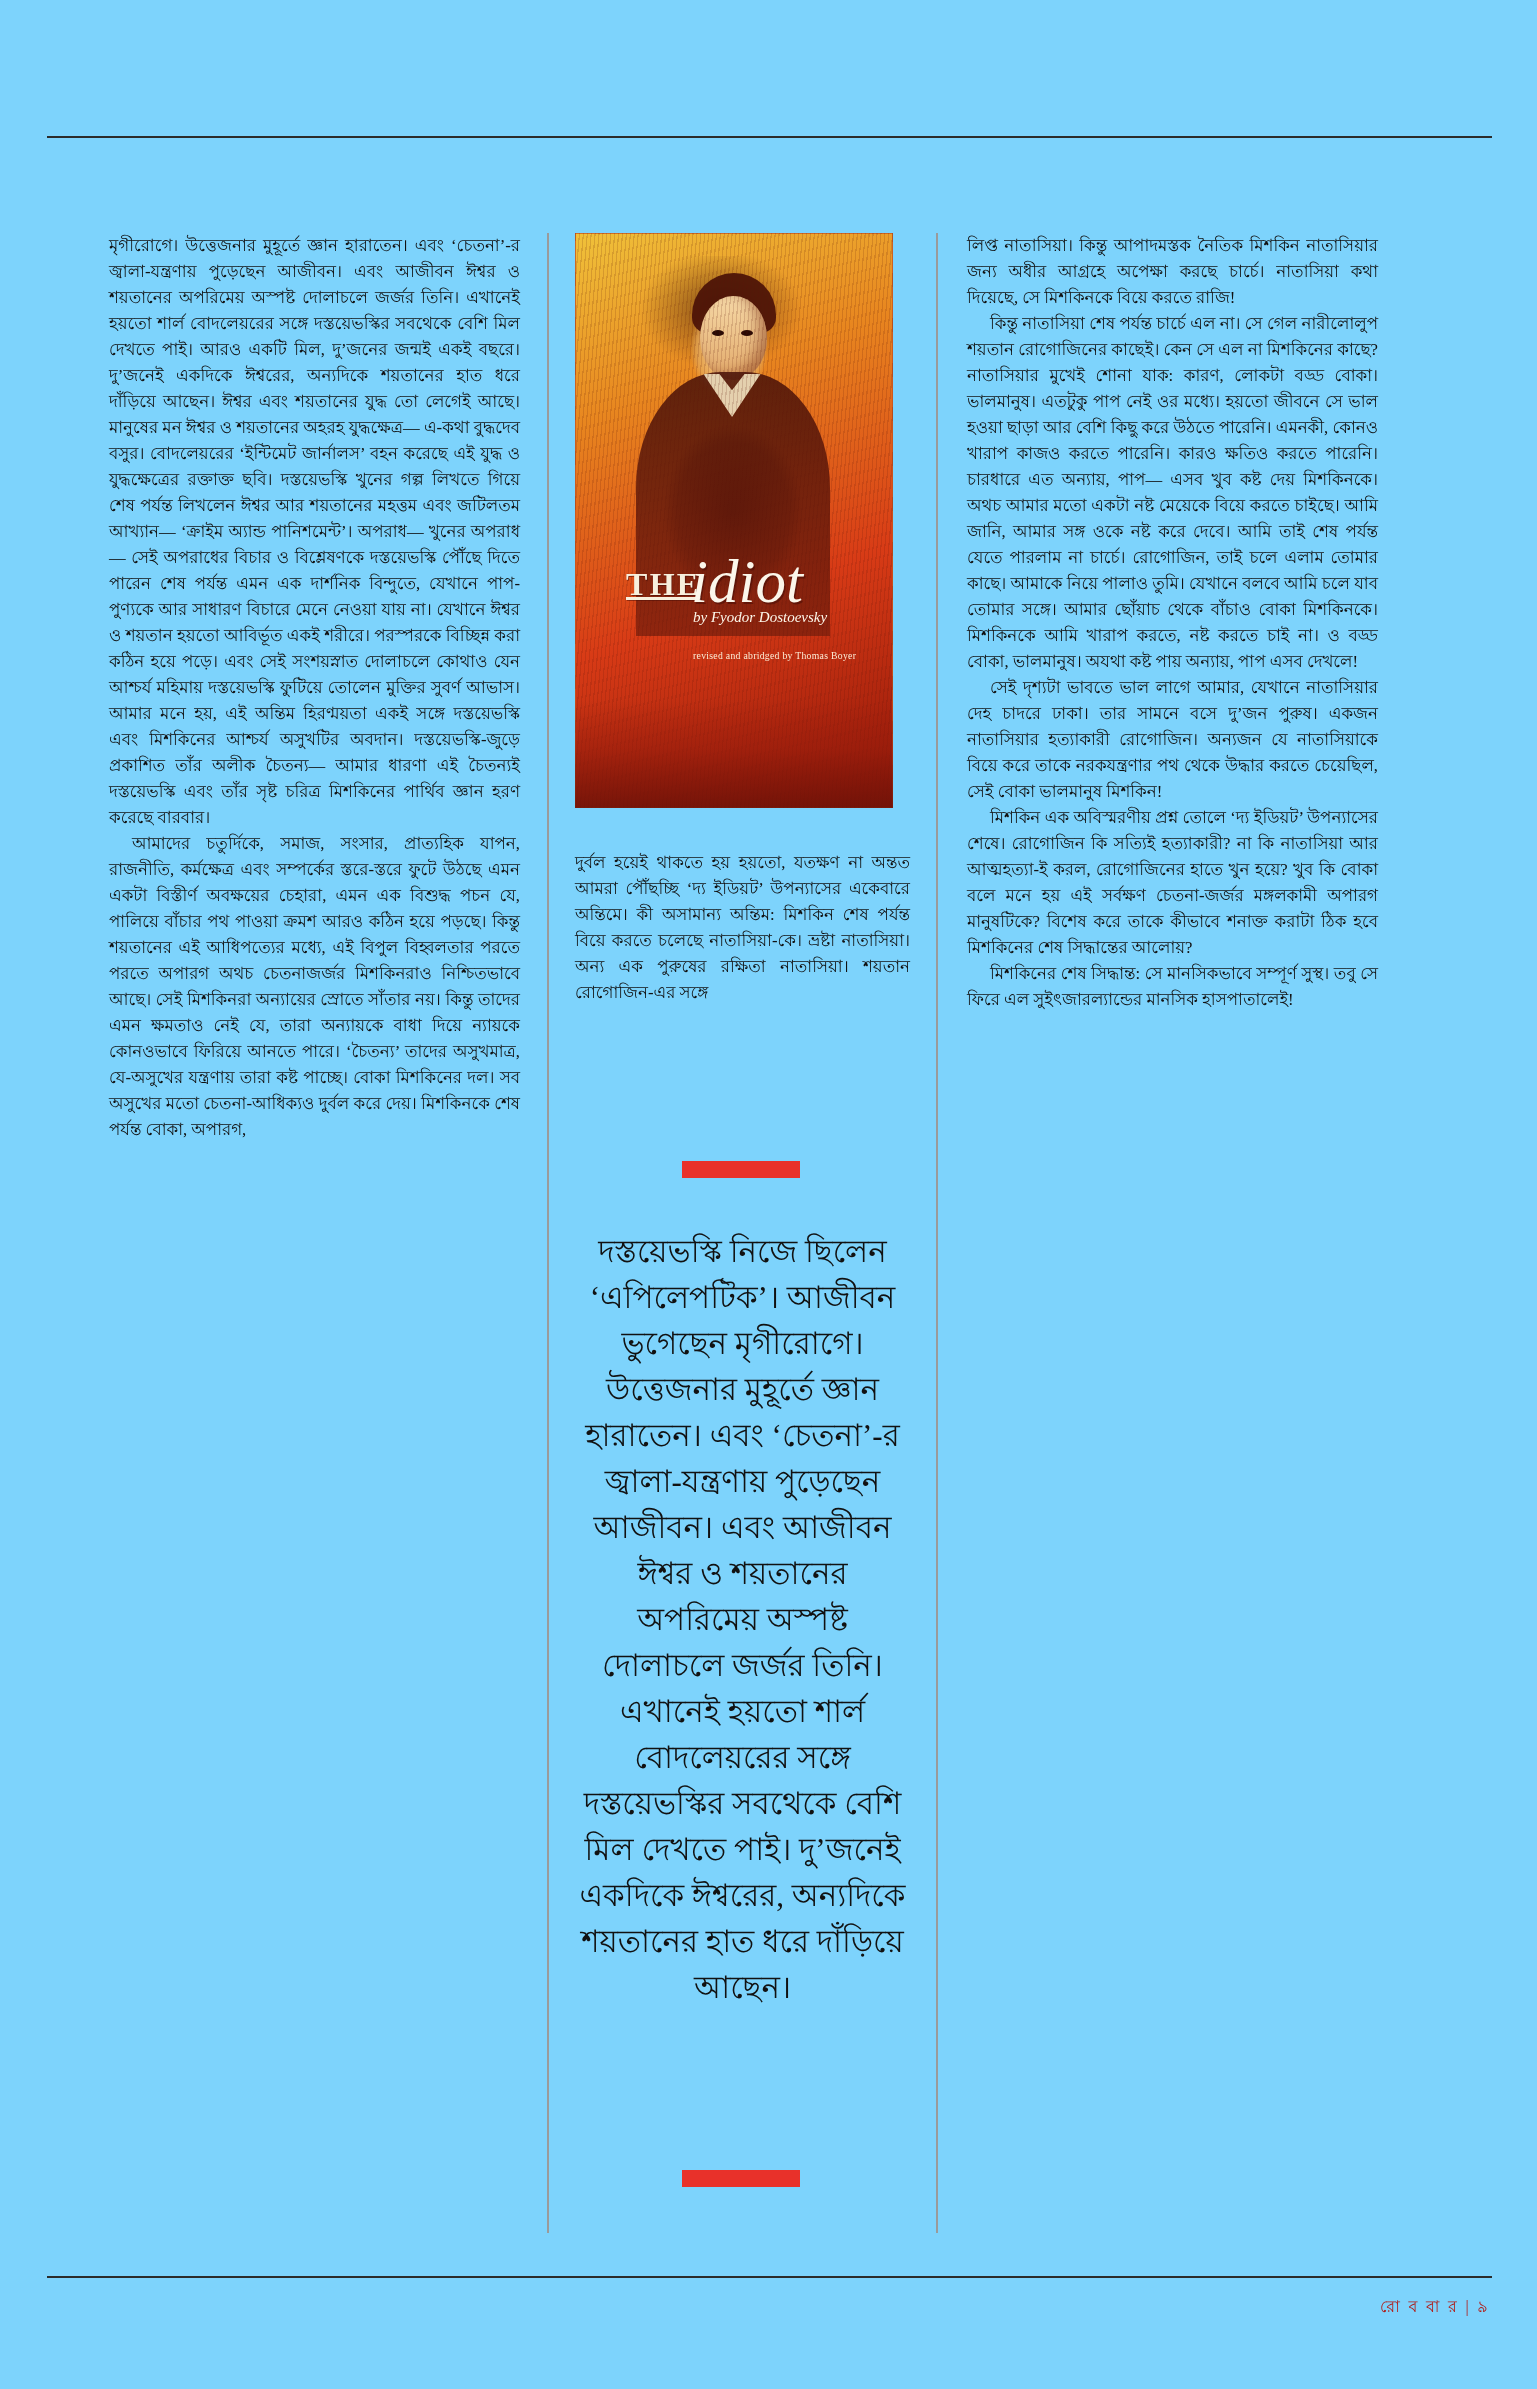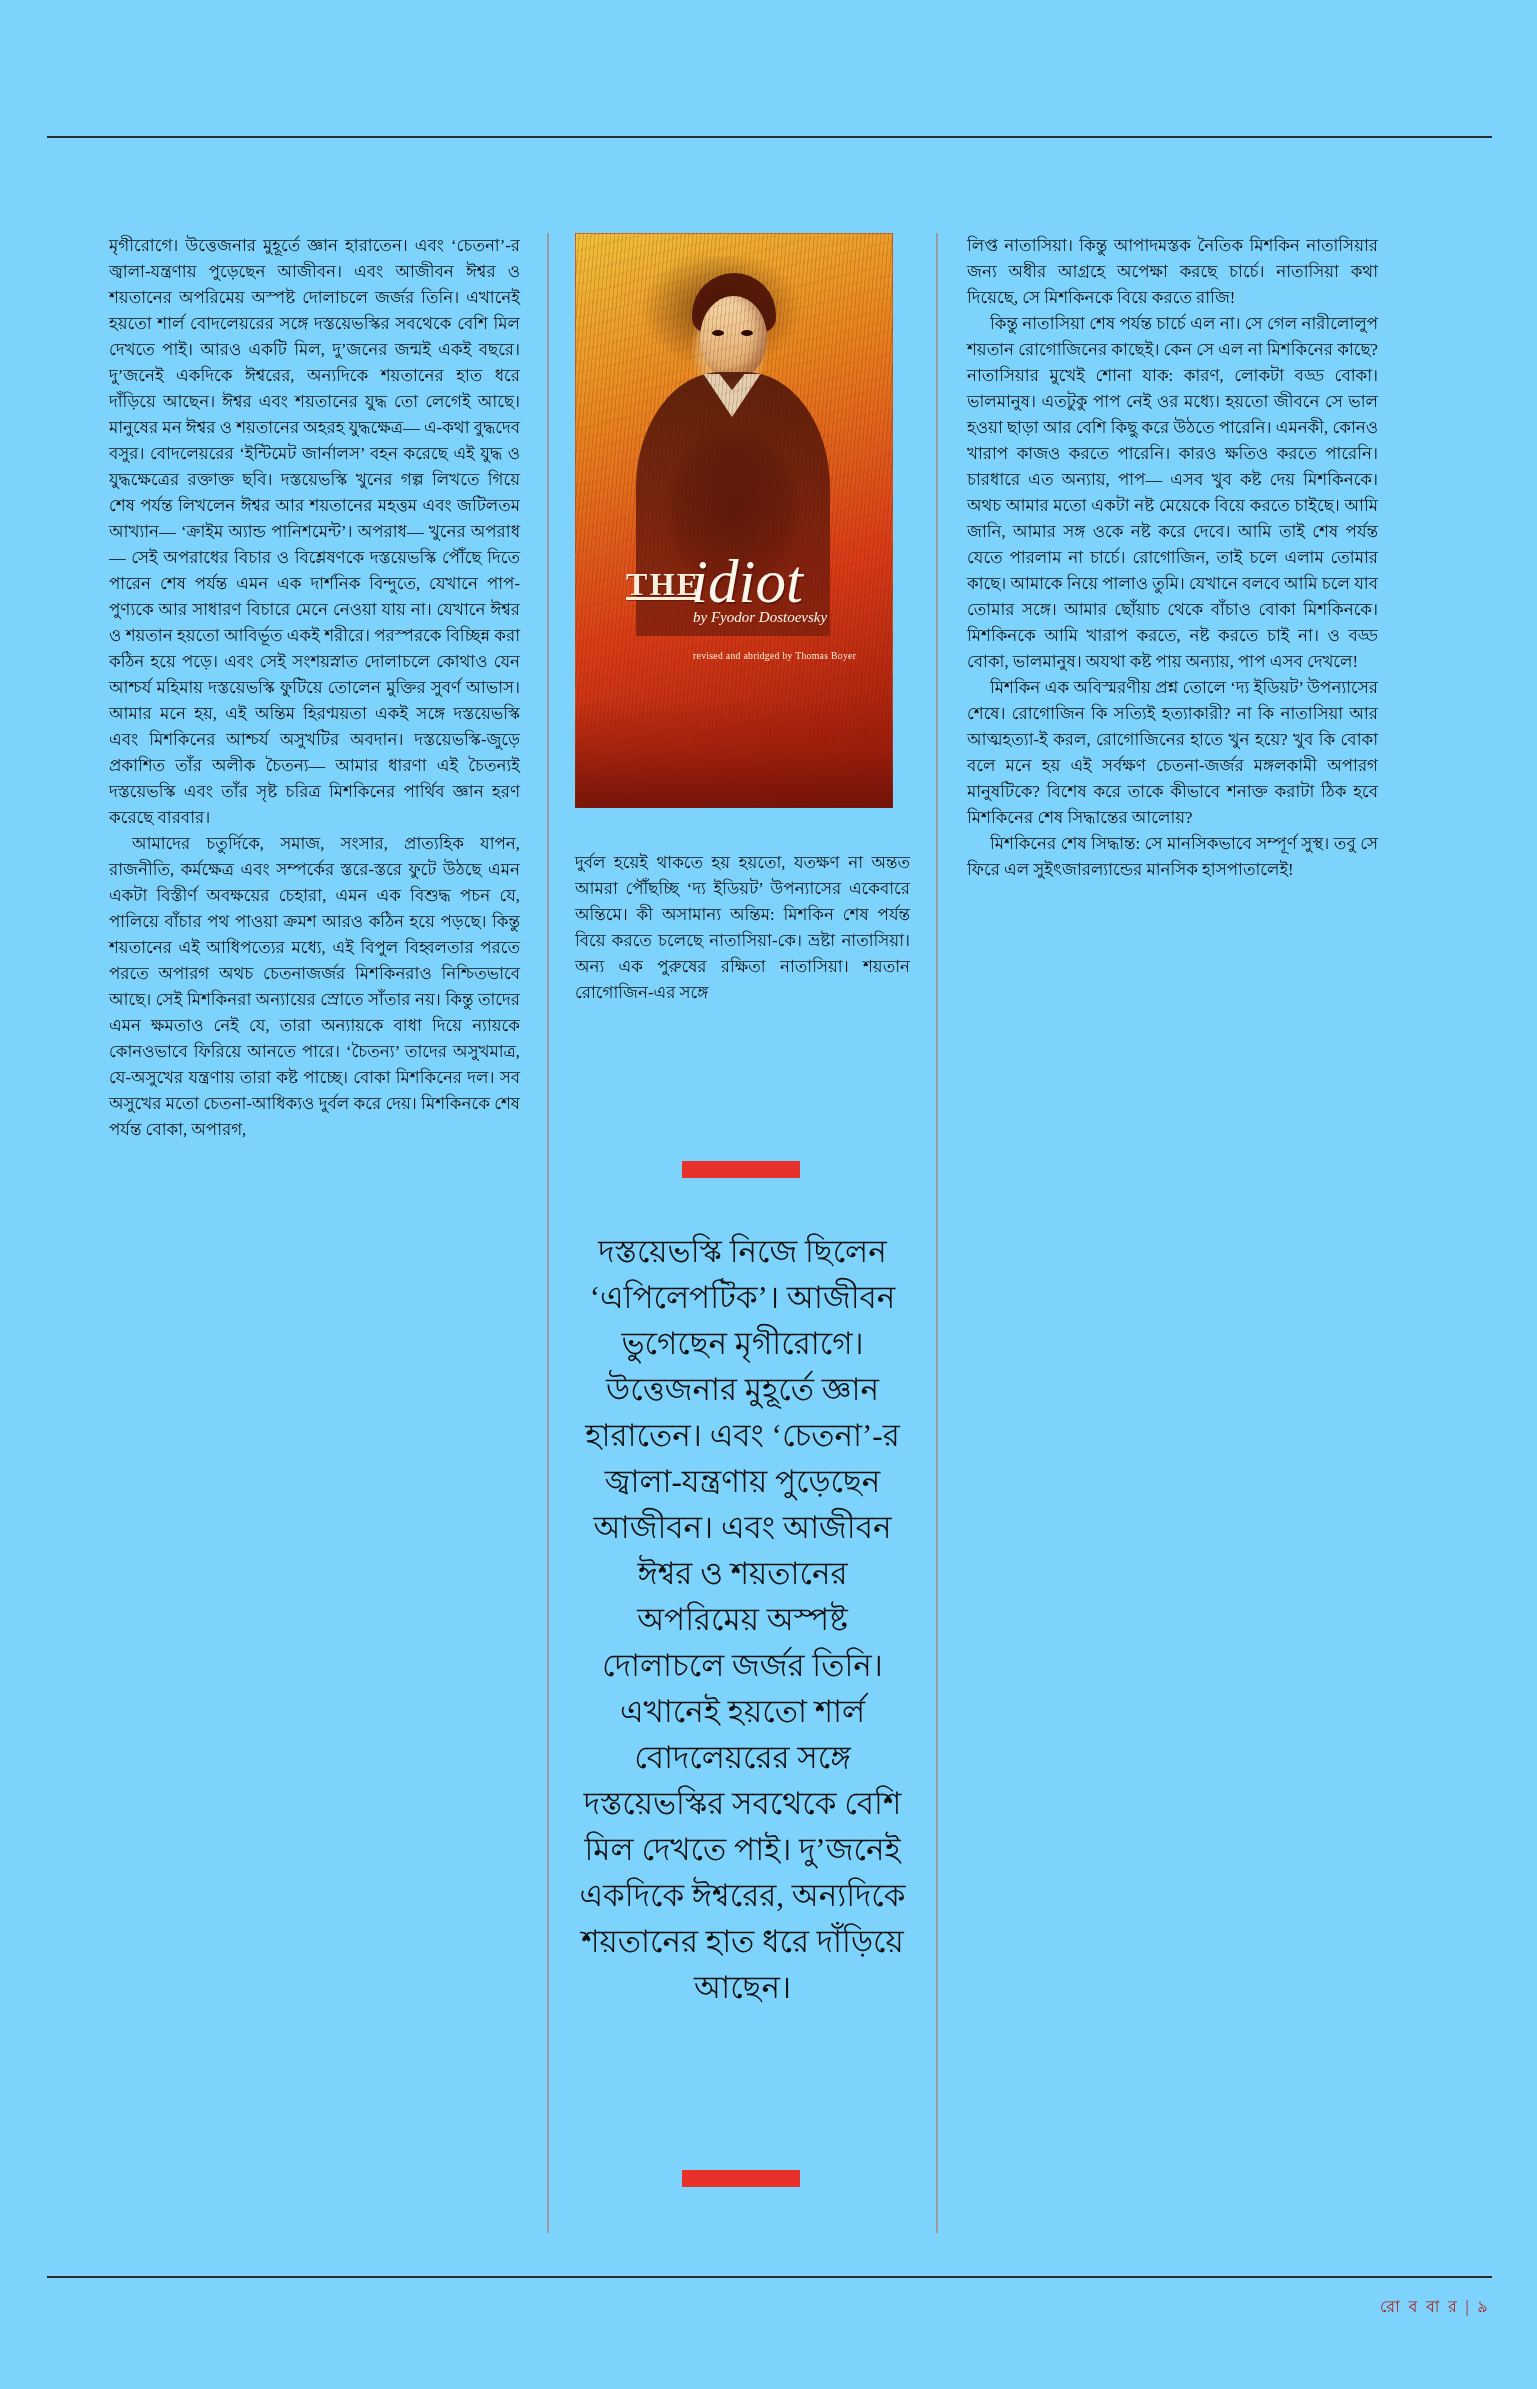--- a/index.html
+++ b/index.html
@@ -291,20 +291,21 @@
     <p>দুর্বল হয়েই থাকতে হয় হয়তো, যতক্ষণ না অন্তত আমরা পৌঁছচ্ছি ‘দ্য ইডিয়ট’ উপন্যাসের একেবারে অন্তিমে। কী অসামান্য অন্তিম: মিশকিন শেষ পর্যন্ত বিয়ে করতে চলেছে নাতাসিয়া-কে। ভ্রষ্টা নাতাসিয়া। অন্য এক পুরুষের রক্ষিতা নাতাসিয়া। শয়তান রোগোজিন-এর সঙ্গে</p>
   </div>
 
   <div class="pull-rule-top"></div>
   <div class="pullquote">দস্তয়েভস্কি নিজে ছিলেন ‘এপিলেপটিক’। আজীবন ভুগেছেন মৃগীরোগে। উত্তেজনার মুহূর্তে জ্ঞান হারাতেন। এবং ‘চেতনা’-র জ্বালা-যন্ত্রণায় পুড়েছেন আজীবন। এবং আজীবন ঈশ্বর ও শয়তানের অপরিমেয় অস্পষ্ট দোলাচলে জর্জর তিনি। এখানেই হয়তো শার্ল বোদলেয়রের সঙ্গে দস্তয়েভস্কির সবথেকে বেশি মিল দেখতে পাই। দু’জনেই একদিকে ঈশ্বরের, অন্যদিকে শয়তানের হাত ধরে দাঁড়িয়ে আছেন।</div>
   <div class="pull-rule-bottom"></div>
 
   <div class="col col3">
     <p>লিপ্ত নাতাসিয়া। কিন্তু আপাদমস্তক নৈতিক মিশকিন নাতাসিয়ার জন্য অধীর আগ্রহে অপেক্ষা করছে চার্চে। নাতাসিয়া কথা দিয়েছে, সে মিশকিনকে বিয়ে করতে রাজি!</p>
     <p class="indent">কিন্তু নাতাসিয়া শেষ পর্যন্ত চার্চে এল না। সে গেল নারীলোলুপ শয়তান রোগোজিনের কাছেই। কেন সে এল না মিশকিনের কাছে? নাতাসিয়ার মুখেই শোনা যাক: কারণ, লোকটা বড্ড বোকা। ভালমানুষ। এতটুকু পাপ নেই ওর মধ্যে। হয়তো জীবনে সে ভাল হওয়া ছাড়া আর বেশি কিছু করে উঠতে পারেনি। এমনকী, কোনও খারাপ কাজও করতে পারেনি। কারও ক্ষতিও করতে পারেনি। চারধারে এত অন্যায়, পাপ— এসব খুব কষ্ট দেয় মিশকিনকে। অথচ আমার মতো একটা নষ্ট মেয়েকে বিয়ে করতে চাইছে। আমি জানি, আমার সঙ্গ ওকে নষ্ট করে দেবে। আমি তাই শেষ পর্যন্ত যেতে পারলাম না চার্চে। রোগোজিন, তাই চলে এলাম তোমার কাছে। আমাকে নিয়ে পালাও তুমি। যেখানে বলবে আমি চলে যাব তোমার সঙ্গে। আমার ছোঁয়াচ থেকে বাঁচাও বোকা মিশকিনকে। মিশকিনকে আমি খারাপ করতে, নষ্ট করতে চাই না। ও বড্ড বোকা, ভালমানুষ। অযথা কষ্ট পায় অন্যায়, পাপ এসব দেখলে!</p>
+    <p class="indent">সেই দৃশ্যটা ভাবতে ভাল লাগে আমার, যেখানে নাতাসিয়ার দেহ চাদরে ঢাকা। তার সামনে বসে দু’জন পুরুষ। একজন নাতাসিয়ার হত্যাকারী রোগোজিন। অন্যজন যে নাতাসিয়াকে বিয়ে করে তাকে নরকযন্ত্রণার পথ থেকে উদ্ধার করতে চেয়েছিল, সেই বোকা ভালমানুষ মিশকিন!</p>
     <p class="indent">মিশকিন এক অবিস্মরণীয় প্রশ্ন তোলে ‘দ্য ইডিয়ট’ উপন্যাসের শেষে। রোগোজিন কি সত্যিই হত্যাকারী? না কি নাতাসিয়া আর আত্মহত্যা-ই করল, রোগোজিনের হাতে খুন হয়ে? খুব কি বোকা বলে মনে হয় এই সর্বক্ষণ চেতনা-জর্জর মঙ্গলকামী অপারগ মানুষটিকে? বিশেষ করে তাকে কীভাবে শনাক্ত করাটা ঠিক হবে মিশকিনের শেষ সিদ্ধান্তের আলোয়?</p>
     <p class="indent">মিশকিনের শেষ সিদ্ধান্ত: সে মানসিকভাবে সম্পূর্ণ সুস্থ। তবু সে ফিরে এল সুইৎজারল্যান্ডের মানসিক হাসপাতালেই!</p>
   </div>
 
   <div class="footer">
     <span>রো ব বা র</span>
     <span>|</span>
     <span class="num">৯</span>
   </div>
 

